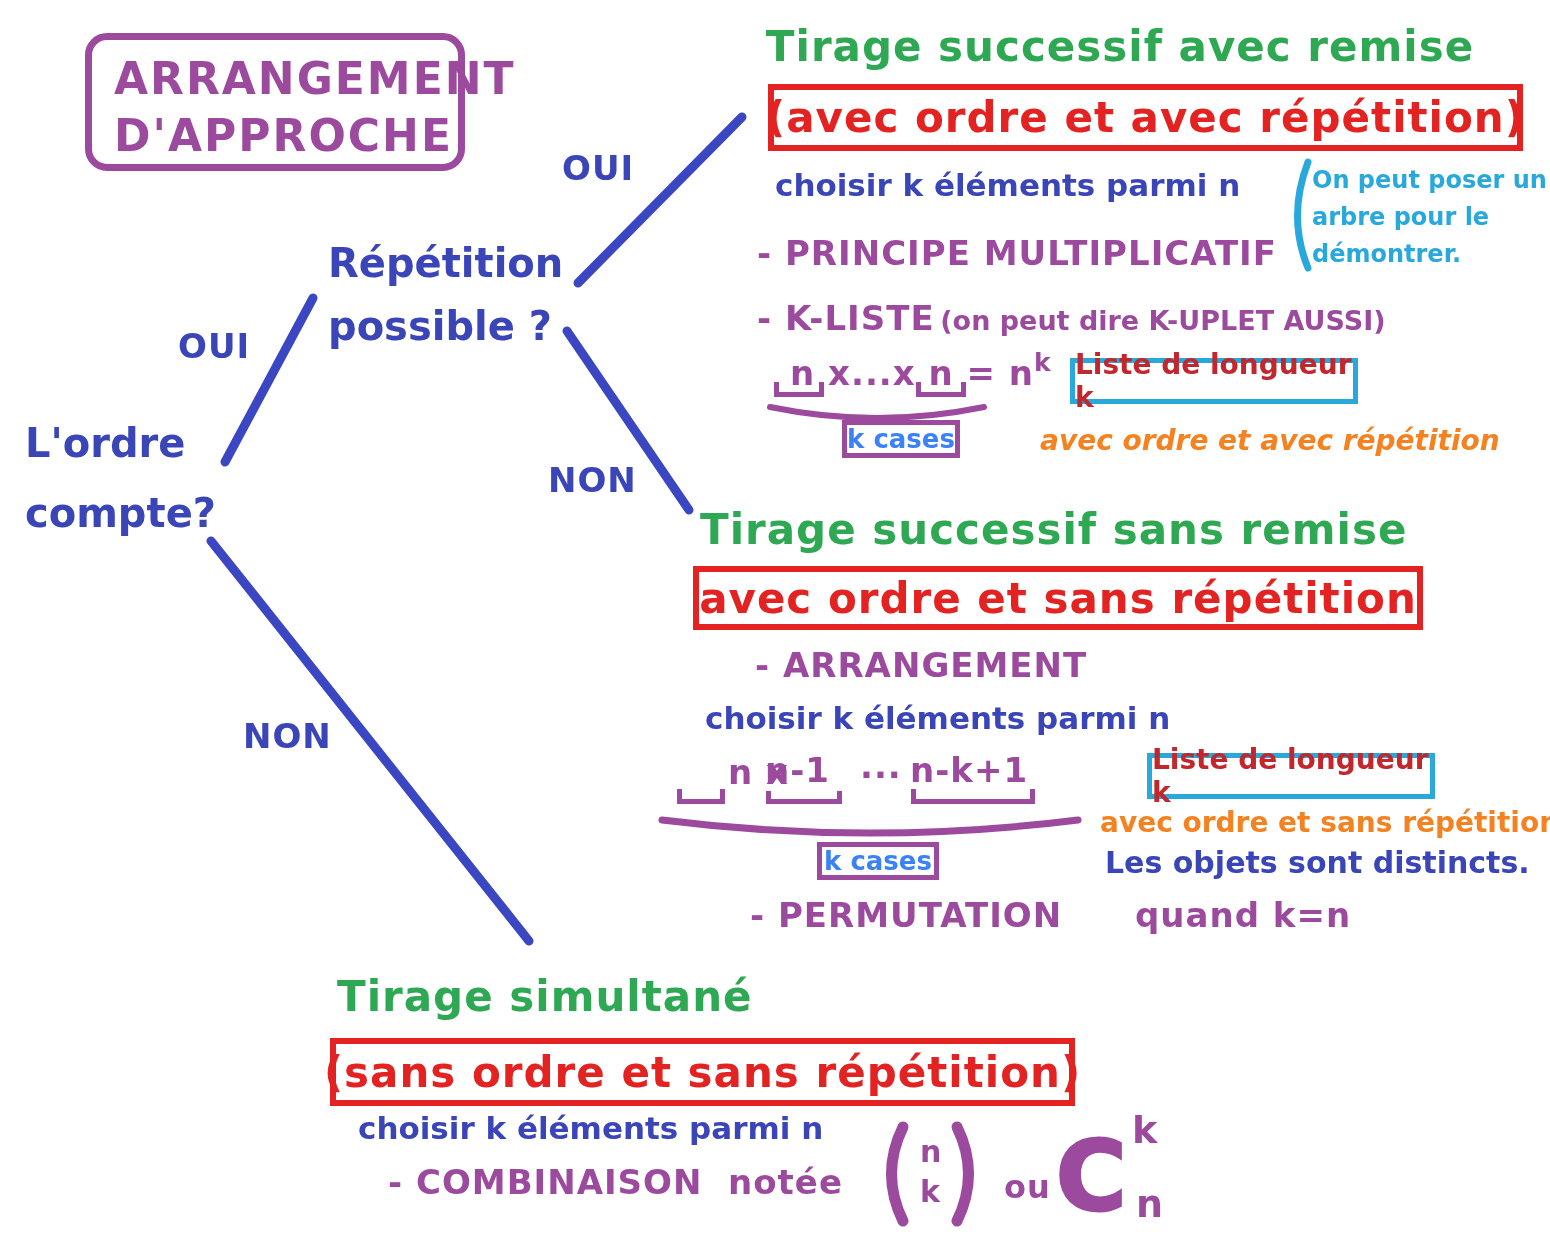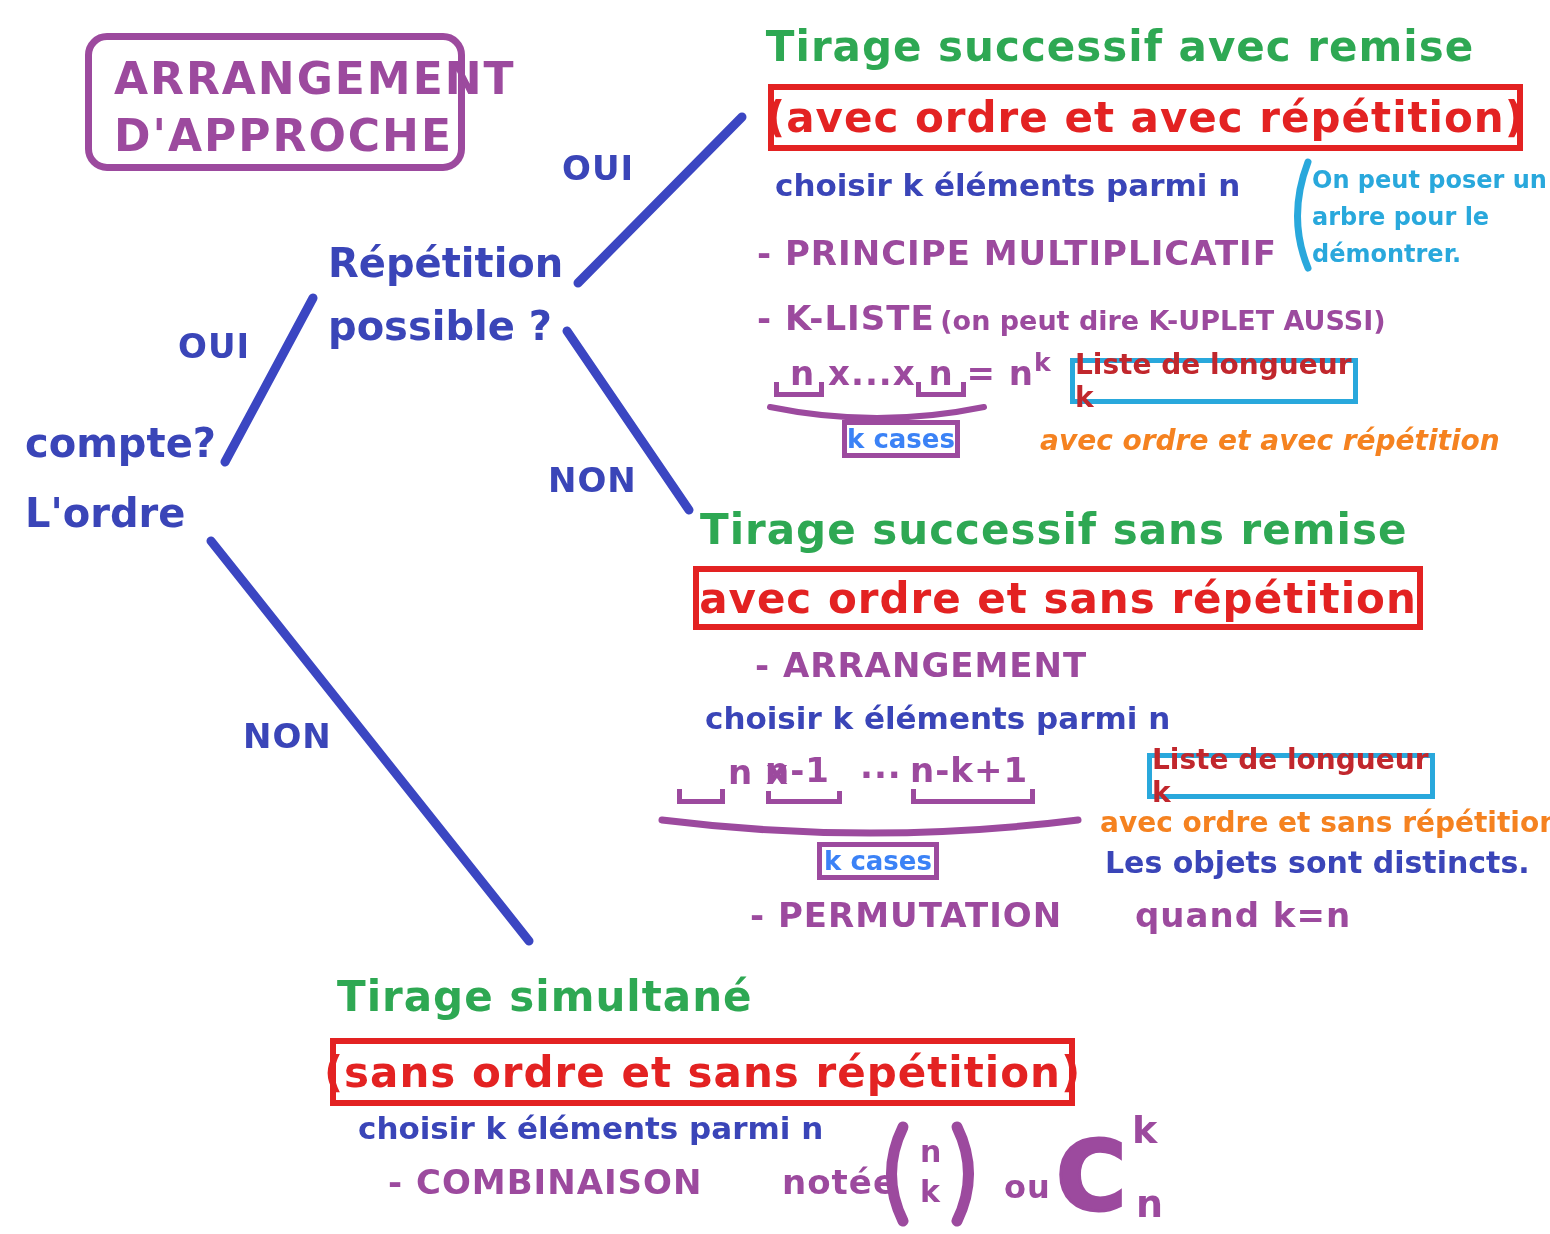--- a/index.html
+++ b/index.html
@@ -60,22 +60,22 @@
     <line x1="567" y1="331" x2="689" y2="510" stroke="#3b46c2" stroke-width="9" stroke-linecap="round"></line>
     <line x1="211" y1="541" x2="529" y2="941" stroke="#3b46c2" stroke-width="9" stroke-linecap="round"></line>
   </svg>
 
   <div class="abs title-box">
     <div>ARRANGEMENT</div>
     <div>D'APPROCHE</div>
   </div>
 
   <div class="abs q-text" style="left:25px;top:408px;line-height:70px;">
+    <div>L'ordre</div>
     <div>compte?</div>
-    <div>L'ordre</div>
   </div>
   <div class="abs q-text" style="left:328px;top:232px;line-height:63px;">
     <div>Répétition</div>
     <div>possible ?</div>
   </div>
   <div class="abs branch-label" style="left:178px;top:326px;">OUI</div>
   <div class="abs branch-label" style="left:562px;top:148px;">OUI</div>
   <div class="abs branch-label" style="left:548px;top:460px;">NON</div>
   <div class="abs branch-label" style="left:243px;top:716px;">NON</div>
 
@@ -143,21 +143,21 @@
   <div class="abs blue-note" style="left:1105px;top:845px;width:390px;text-align:center;">Les objets sont distincts.</div>
   <div class="abs purple-item" style="left:750px;top:895px;">- PERMUTATION</div>
   <div class="abs purple-item" style="left:1135px;top:895px;">quand k=n</div>
 
   <div class="abs green green-title" style="left:337px;top:972px;">Tirage simultané</div>
   <div class="abs red-box" style="left:330px;top:1038px;width:745px;height:68px;">
     <span>(sans ordre et sans répétition)</span>
   </div>
   <div class="abs choose" style="left:358px;top:1110px;">choisir k éléments parmi n</div>
   <div class="abs purple-item" style="left:388px;top:1162px;">- COMBINAISON</div>
-  <div class="abs purple-item" style="left:782px;top:1162px;">notée</div>
+  <div class="abs purple-item" style="left:728px;top:1162px;">notée</div>
 
   <svg style="left:876px;top:1122px;" width="32" height="104" viewBox="0 0 32 104">
     <path d="M 27,5 Q 4,52 27,99" fill="none" stroke="#9c4a9e" stroke-width="11" stroke-linecap="round"></path>
   </svg>
   <div class="abs binom-nk" style="left:920px;top:1134px;">n</div>
   <div class="abs binom-nk" style="left:920px;top:1174px;">k</div>
   <svg style="left:952px;top:1122px;" width="32" height="104" viewBox="0 0 32 104">
     <path d="M 5,5 Q 28,52 5,99" fill="none" stroke="#9c4a9e" stroke-width="11" stroke-linecap="round"></path>
   </svg>
   <div class="abs purple-item" style="left:1004px;top:1168px;font-size:32px;">ou</div>

